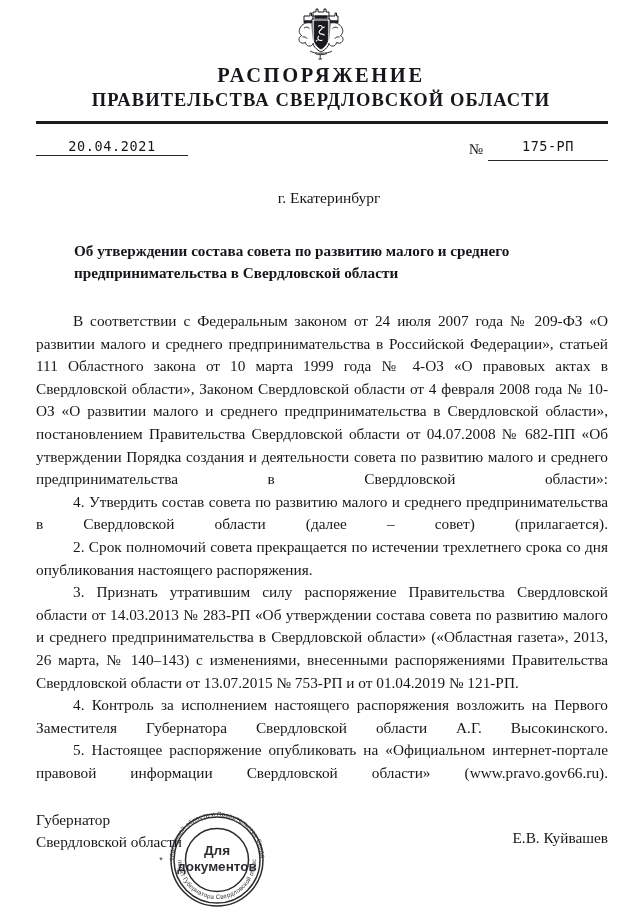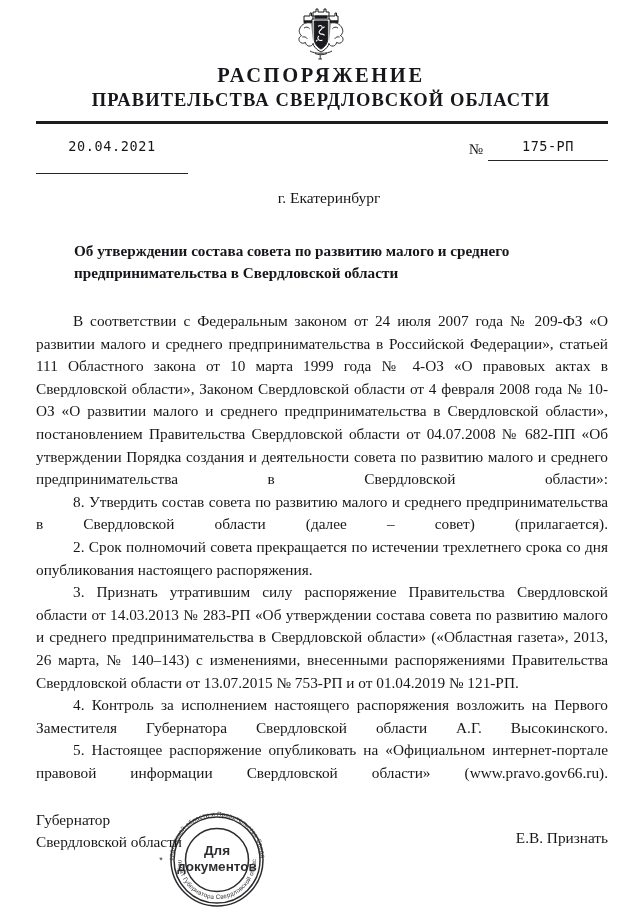--- a/index.html
+++ b/index.html
@@ -79,21 +79,21 @@
     width: 572px;
     height: 26px;
   }
   .date-field {
     position: absolute;
     left: 0;
     top: 0;
     width: 152px;
     border-bottom: 1.6px solid #26262a;
     text-align: center;
-    padding-bottom: 18px;
+    padding-bottom: 0;
   }
   .date-field .val {
     font-family: "DejaVu Sans Mono", "Liberation Mono", monospace;
     font-size: 13.5px;
     letter-spacing: 0.6px;
   }
   .num-group {
     position: absolute;
     right: 0;
     top: 0;
@@ -248,31 +248,31 @@
       </span>
     </div>
   </div>
 
   <div class="city">г. Екатеринбург</div>
 
   <div class="subject">Об утверждении состава совета по развитию малого и среднего предпринимательства в Свердловской области</div>
 
   <div class="body-text">
     <p class="last-line-spread">В соответствии с Федеральным законом от 24 июля 2007 года № 209-ФЗ «О развитии малого и среднего предпринимательства в Российской Федерации», статьей 111 Областного закона от 10 марта 1999 года № 4-ОЗ «О правовых актах в Свердловской области», Законом Свердловской области от 4 февраля 2008 года № 10-ОЗ «О развитии малого и среднего предпринимательства в Свердловской области», постановлением Правительства Свердловской области от 04.07.2008 № 682-ПП «Об утверждении Порядка создания и деятельности совета по развитию малого и среднего предпринимательства в Свердловской области»:</p>
-    <p class="last-line-spread">8. Утвердить состав совета по развитию малого и среднего предпринимательства в Свердловской области (далее – совет) (прилагается).</p>
+    <p class="last-line-spread">4. Утвердить состав совета по развитию малого и среднего предпринимательства в Свердловской области (далее – совет) (прилагается).</p>
     <p>2. Срок полномочий совета прекращается по истечении трехлетнего срока со дня опубликования настоящего распоряжения.</p>
     <p>3. Признать утратившим силу распоряжение Правительства Свердловской области от 14.03.2013 № 283-РП «Об утверждении состава совета по развитию малого и среднего предпринимательства в Свердловской области» («Областная газета», 2013, 26 марта, № 140–143) с изменениями, внесенными распоряжениями Правительства Свердловской области от 13.07.2015 № 753-РП и от 01.04.2019 № 121-РП.</p>
     <p class="last-line-spread">4. Контроль за исполнением настоящего распоряжения возложить на Первого Заместителя Губернатора Свердловской области А.Г. Высокинского.</p>
     <p class="last-line-spread">5. Настоящее распоряжение опубликовать на «Официальном интернет-портале правовой информации Свердловской области» (www.pravo.gov66.ru).</p>
   </div>
 
   <div class="sign-block">
     <div class="sign-role">Губернатор
 Свердловской области</div>
-    <div class="sign-name">Е.В. Признать</div>
+    <div class="sign-name">Е.В. Куйвашев</div>
   </div>
 
   <div class="seal">
     <svg viewBox="0 0 120 120" width="120" height="120" aria-hidden="true">
       <defs>
         <path id="arcTop" d="M 16,60 A 44,44 0 0 1 104,60"></path>
         <path id="arcBottom" d="M 21,60 A 39,39 0 0 0 99,60"></path>
       </defs>
       <g fill="none" stroke="#1a1a1e" stroke-width="1.5">
         <circle cx="60" cy="60" r="46"></circle>

